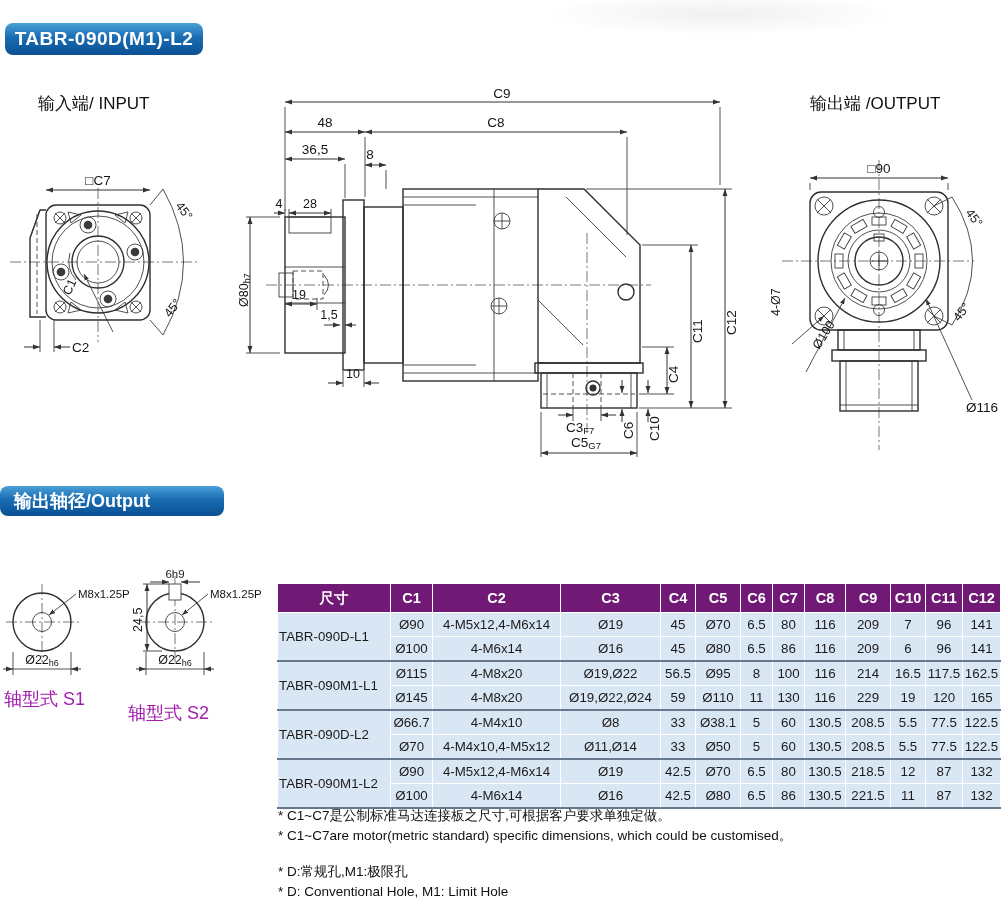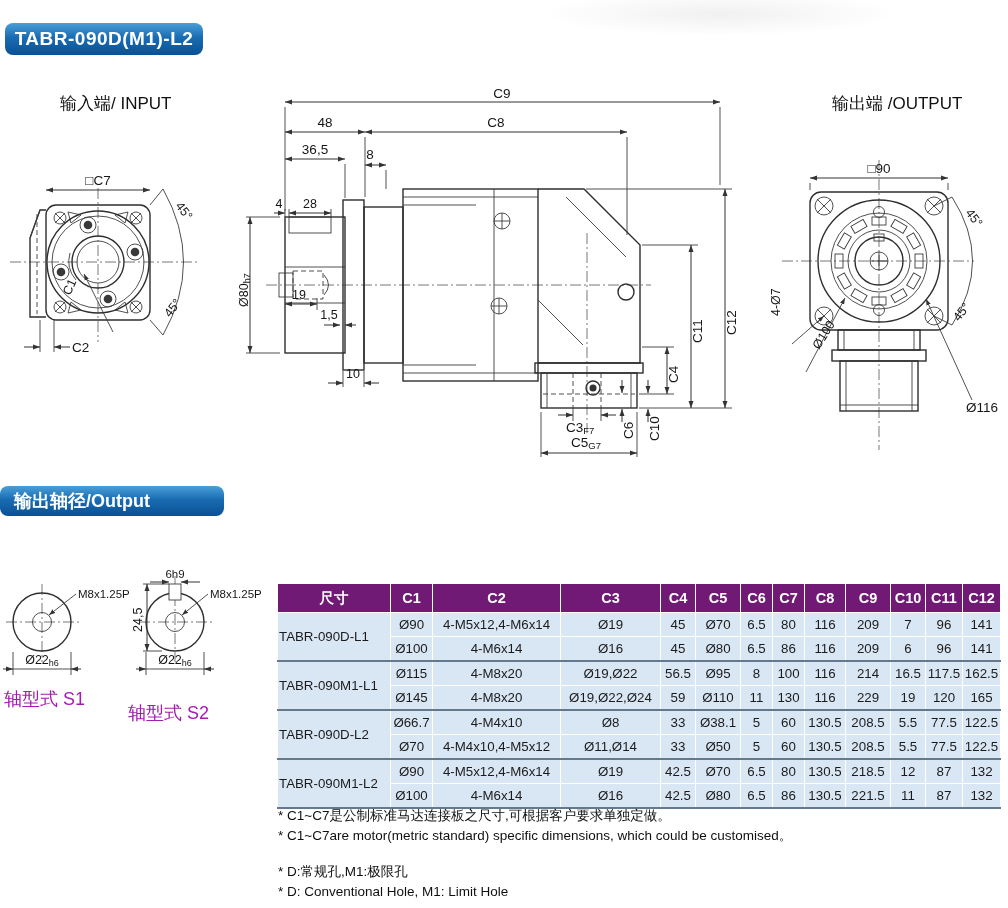--- a/index.html
+++ b/index.html
@@ -6,21 +6,21 @@
   #page{position:relative;width:1008px;height:908px;background:#ffffff;overflow:hidden;
         font-family:"Liberation Sans","DejaVu Sans",sans-serif;}
   .artifact{position:absolute;left:540px;top:-8px;width:360px;height:44px;
         background:radial-gradient(ellipse at center,rgba(110,110,110,0.10),transparent 70%);}
   .badge{position:absolute;left:5px;top:23px;width:198px;height:32px;border-radius:8px;
         background:linear-gradient(180deg,#4aa0d8 0%,#1a6cb2 45%,#0a5094 100%);
         color:#fff;font-size:19px;font-weight:bold;text-align:center;line-height:32px;letter-spacing:.5px;}
   .secbar{position:absolute;left:0px;top:486px;width:224px;height:30px;border-radius:8px;
         background:linear-gradient(180deg,#4aa0d8 0%,#1a6cb2 45%,#0a5094 100%);
         color:#fff;font-size:18px;font-weight:bold;line-height:30px;padding-left:14px;box-sizing:border-box;}
-  .viewtitle{position:absolute;font-size:17px;color:#101010;font-weight:500;margin-left:22px;}
+  .viewtitle{position:absolute;font-size:17px;color:#101010;font-weight:500;}
   .caption{position:absolute;font-size:18px;color:#a21caf;}
   svg{position:absolute;overflow:visible;}
   svg .out{fill:none;stroke:#2e2e2e;stroke-width:1.4;}
   svg .thin{fill:none;stroke:#3c3c3c;stroke-width:0.9;}
   svg .dim{fill:none;stroke:#333;stroke-width:1;}
   svg .cl{fill:none;stroke:#555;stroke-width:0.8;stroke-dasharray:11 3 2 3;}
   svg .dsh{fill:none;stroke:#3c3c3c;stroke-width:0.9;stroke-dasharray:5 3;}
   svg text{font-family:"Liberation Sans","DejaVu Sans",sans-serif;font-size:12.5px;fill:#161616;}
   svg text.big{font-size:13.5px;}
   svg text.sm{font-size:11.5px;}

